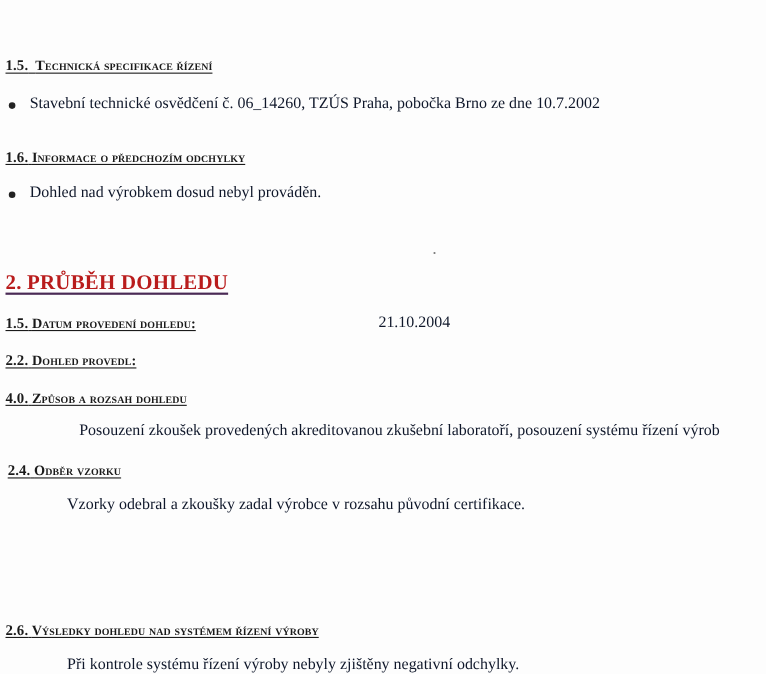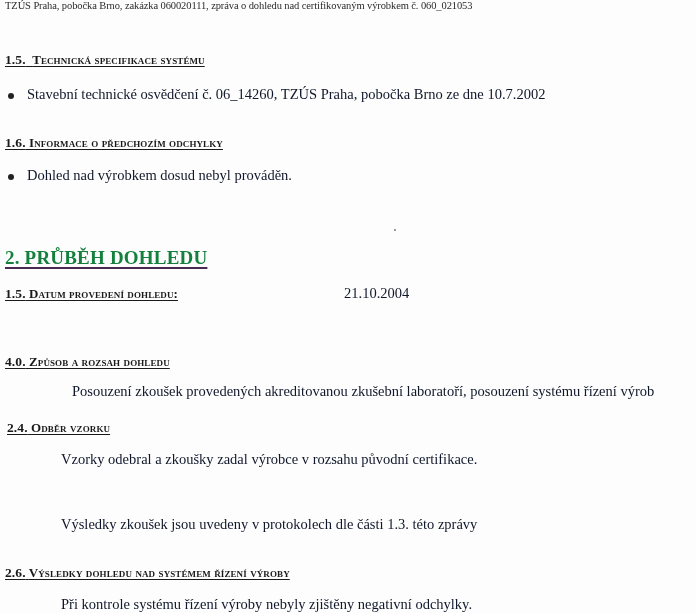--- a/index.html
+++ b/index.html
@@ -46,21 +46,21 @@
       text-align: right;
     }
 
     .heading-big {
       font-weight: bold;
       font-size: 19px;
       text-decoration: underline;
       text-underline-offset: 3px;
       text-decoration-thickness: 1.5px;
       text-decoration-color: #4a2a55;
-      color: #15803d;
+      color: #b91c1c;
       letter-spacing: 0.2px;
     }
 
     .body-text {
       font-size: 14.5px;
       color: #0f172a;
     }
 
     .bullet {
       display: inline-block;
@@ -77,25 +77,24 @@
       height: 2px;
       background: #777;
       border-radius: 1px;
     }
   </style>
 </head>
 <body>
 
 <div class="page">
 
-  <div class="abs running-header">TZÚS Praha, pobočka Brno, zakázka 060020111, zpráva o dohledu nad certifikovaným  výrobkem č. 060_021053</div>
 
   <div class="abs heading" style="left:5px; top:52px;">
     <span class="num">1.5.</span>&nbsp;
-    <span>Technická specifikace systému</span>
+    <span>Technická specifikace řízení</span>
   </div>
   <span class="bullet" style="left:8px; top:93px;"></span>
   <div class="abs body-text" style="left:27px; top:86px;">Stavební technické osvědčení č. 06_14260, TZÚS Praha, pobočka Brno ze dne 10.7.2002</div>
 
   <div class="abs heading" style="left:5px; top:135px;">
     <span class="num">1.6.</span>
     <span>Informace o předchozím odchylky</span>
   </div>
   <span class="bullet" style="left:8px; top:174px;"></span>
   <div class="abs body-text" style="left:27px; top:167px;">Dohled nad výrobkem dosud nebyl prováděn.</div>
@@ -103,34 +102,37 @@
   <span class="speck" style="left:394px; top:229px;"></span>
 
   <div class="abs heading-big" style="left:5px; top:247px;">2. PRŮBĚH DOHLEDU</div>
 
   <div class="abs heading" style="left:5px; top:286px;">
     <span class="num">1.5.</span>
     <span>Datum provedení dohledu:</span>
   </div>
   <div class="abs body-text" style="left:344px; top:285px;">21.10.2004</div>
 
+  <div class="abs heading" style="left:5px; top:320px;">
+    <span class="num">2.2.</span>
+    <span>Dohled provedl:</span>
+  </div>
 
   <div class="abs heading" style="left:5px; top:354px;">
     <span class="num">4.0.</span>
     <span>Způsob a rozsah dohledu</span>
   </div>
   <div class="abs body-text" style="left:72px; top:383px;">Posouzení zkoušek provedených akreditovanou zkušební laboratoří, posouzení systému řízení výrob</div>
 
   <div class="abs heading" style="left:7px; top:420px;">
     <span class="num">2.4.</span>
     <span>Odběr vzorku</span>
   </div>
   <div class="abs body-text" style="left:61px; top:451px;">Vzorky odebral a zkoušky zadal výrobce v rozsahu původní certifikace.</div>
 
-  <div class="abs body-text" style="left:61px; top:516px;">Výsledky zkoušek jsou uvedeny v protokolech dle části 1.3. této zprávy</div>
 
   <div class="abs heading" style="left:5px; top:565px;">
     <span class="num">2.6.</span>
     <span>Výsledky dohledu nad systémem řízení výroby</span>
   </div>
   <div class="abs body-text" style="left:61px; top:596px;">Při kontrole systému řízení výroby nebyly zjištěny negativní odchylky.</div>
 
 </div>
 
 </body></html>

